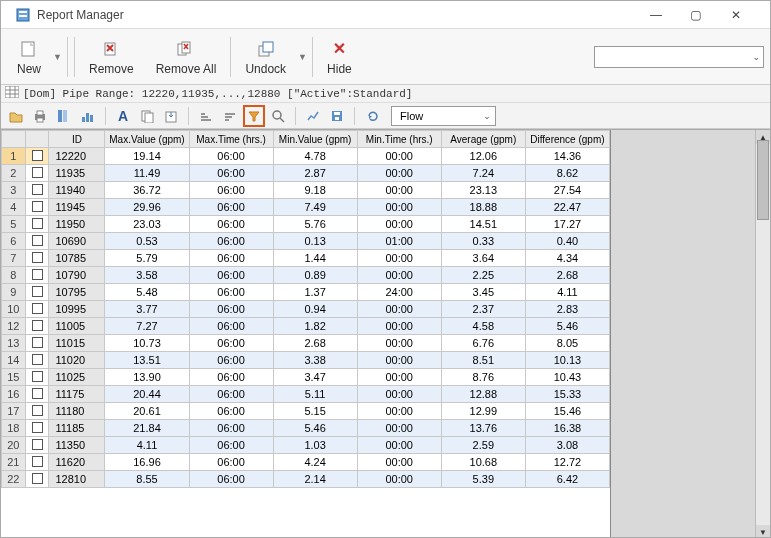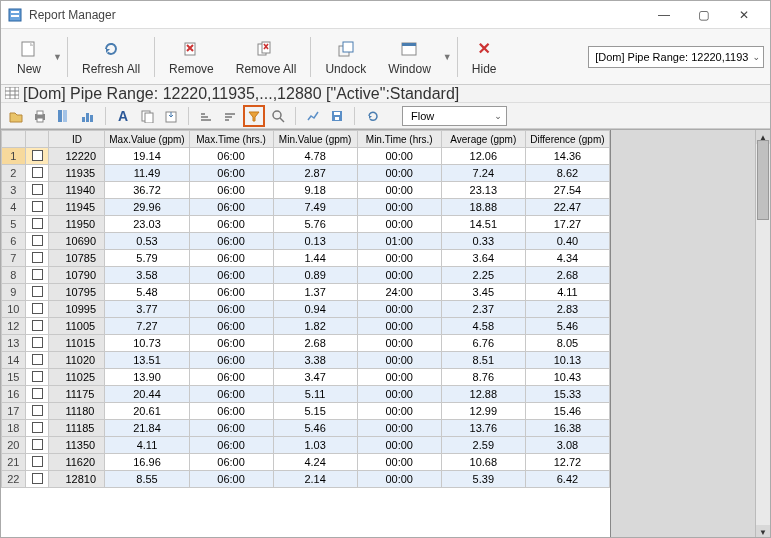--- a/index.html
+++ b/index.html
@@ -12,21 +12,21 @@
     height: 538px;
     overflow: hidden;
     border: 1px solid #aaa;
   }
   
   .titlebar {
     height: 28px;
     background: #fff;
     display: flex;
     align-items: center;
-    padding: 0 6px;
+    padding: 0 14px;
     border-bottom: 1px solid #ddd;
   }
   .titlebar .app-icon { width:16px; height:16px; margin-right:6px; display:flex; align-items:center; justify-content:center;}
   .titlebar .title { flex:1; font-size:12px; color:#444;}
   .winbtn { width:40px; height:26px; display:flex; align-items:center; justify-content:center; color:#444;}
   
   .maintoolbar {
     height: 56px;
     background:#f7f7f7;
     border-bottom:1px solid #ccc;
@@ -53,23 +53,24 @@
     gap:4px;
   }
   
   .infobar{
     height:18px;
     background:#f3f3f3;
     border-bottom:1px solid #ddd;
     display:flex;
     align-items:center;
     padding:0 4px;
-    font-size:16px;
+    font-size:11px;
     color:#333;
     gap:4px;
+    font-family:Liberation Mono, monospace;
   }
   
   .smalltoolbar{
     height:26px;
     background:#f3f3f3;
     border-bottom:1px solid #ccc;
     display:flex;
     align-items:center;
     padding:0 4px;
     gap:2px;
@@ -129,21 +130,21 @@
   }
   th{
     background:#eaeaea;
     font-weight:normal;
     text-align:center;
     font-size:10px;
     line-height:1.1;
     padding:2px;
   }
   td{text-align:center;}
-  td.idcell{text-align:left;padding-left:16px;background:#e6e6e6;}
+  td.idcell{text-align:left;padding-left:6px;background:#e6e6e6;}
   td.rownum{background:#e6e6e6;text-align:center;width:22px;color:#444;}
   td.checkcell{width:22px;background:#fff;}
   .chk{display:inline-block;width:11px;height:11px;border:1px solid #555;background:#fff;}
   tbody tr.even td:not(.rownum):not(.idcell):not(.checkcell){background:#eaf2fa;}
   tbody tr td:not(.rownum):not(.idcell):not(.checkcell){background:#fff;}
   tbody tr.even td:not(.rownum):not(.idcell):not(.checkcell){background:#e6effa;}
   tbody tr.sel td.rownum{background:#f7d99c;}
   tbody tr.sel td.checkcell{background:#ffe9b8;}
   col.c-rownum{width:22px;}
   col.c-check{width:22px;}
@@ -179,29 +180,20 @@
         <svg width="18" height="18">
           <rect x="2" y="2" width="12" height="14" fill="#fff" stroke="#888"></rect>
           <path d="M10 2 L14 6 L10 6 Z" fill="#ccc"></path>
         </svg>
       </span>
     <span class="tblabel">New</span>
   </div>
   <div class="tbdropdown">▼</div>
   <div class="tbsep"></div>
 
-  <div class="tbgroup">
-    <span class="tbicon">
-        <svg width="18" height="18">
-          <path d="M4 9a5 5 0 1 1 1.5 3.5" fill="none" stroke="#4a7db0" stroke-width="2"></path>
-          <path d="M4 13 L4 9 L8 9 Z" fill="#4a7db0"></path>
-        </svg>
-      </span>
-    <span class="tblabel">Refresh All</span>
-  </div>
   <div class="tbsep"></div>
 
   <div class="tbgroup">
     <span class="tbicon">
         <svg width="18" height="18">
           <rect x="3" y="3" width="10" height="12" fill="#fff" stroke="#888"></rect>
           <path d="M5 5 L11 11 M11 5 L5 11" stroke="#c33" stroke-width="2"></path>
         </svg>
       </span>
     <span class="tblabel">Remove</span>
@@ -222,39 +214,29 @@
   <div class="tbgroup">
     <span class="tbicon">
         <svg width="18" height="18">
           <rect x="2" y="6" width="10" height="10" fill="none" stroke="#888"></rect>
           <rect x="6" y="2" width="10" height="10" fill="#fff" stroke="#4a7db0"></rect>
         </svg>
       </span>
     <span class="tblabel">Undock</span>
   </div>
 
-  <div class="tbgroup">
-    <span class="tbicon">
-        <svg width="18" height="18">
-          <rect x="2" y="3" width="14" height="12" fill="#fff" stroke="#888"></rect>
-          <rect x="2" y="3" width="14" height="3" fill="#4a7db0"></rect>
-        </svg>
-      </span>
-    <span class="tblabel">Window</span>
-  </div>
   <div class="tbdropdown">▼</div>
   <div class="tbsep"></div>
 
   <div class="tbgroup">
     <span class="tbicon" style="color:#c33;font-size:16px;font-weight:bold;">✕</span>
     <span class="tblabel">Hide</span>
   </div>
 
   <div class="rightdropdown">
-    <span>[Dom] Pipe Range: 12220,1193</span>
     <span style="font-size:9px;color:#555;margin-left:auto;">⌄</span>
   </div>
 </div>
 
 <div class="infobar">
   <span><svg width="14" height="12">
         <rect x="0" y="0" width="14" height="12" fill="#fff" stroke="#888"></rect>
         <line x1="0" y1="4" x2="14" y2="4" stroke="#888"></line>
         <line x1="0" y1="8" x2="14" y2="8" stroke="#888"></line>
         <line x1="5" y1="0" x2="5" y2="12" stroke="#888"></line>
@@ -338,21 +320,21 @@
         <rect x="5" y="8" width="4" height="3" fill="#fff"></rect>
       </svg>
     </div>
   <div class="ssep"></div>
   <div class="sicon">
       <svg width="14" height="14">
         <path d="M4 7a4 4 0 1 1 1 3" fill="none" stroke="#4a7db0" stroke-width="1.5"></path>
         <path d="M4 10 L4 7 L7 7 Z" fill="#4a7db0"></path>
       </svg>
     </div>
-  <div class="flowselect" style="margin-left:17px;">
+  <div class="flowselect" style="margin-left:6px;">
     <span>Flow</span>
     <span style="font-size:9px;color:#555;">⌄</span>
   </div>
 </div>
 
 <div class="gridwrap">
   <div class="grid">
     <table>
       <colgroup>
         <col class="c-rownum">

